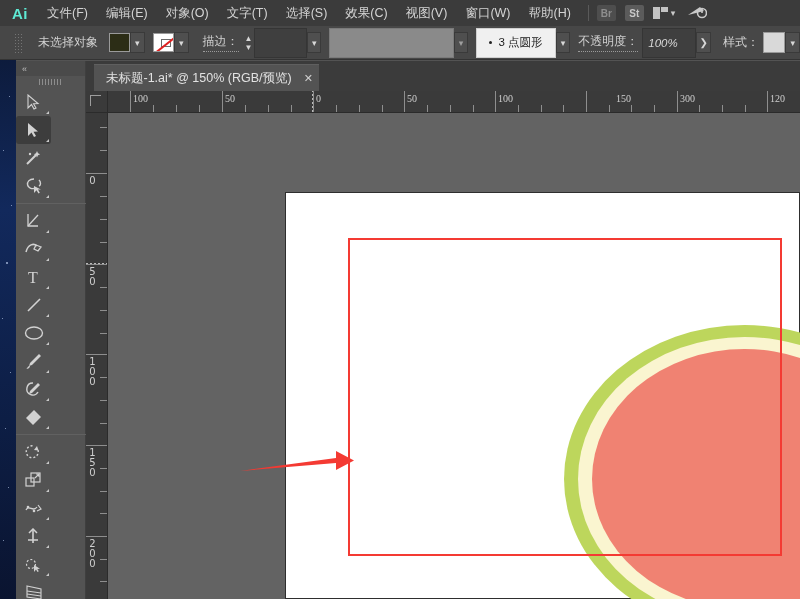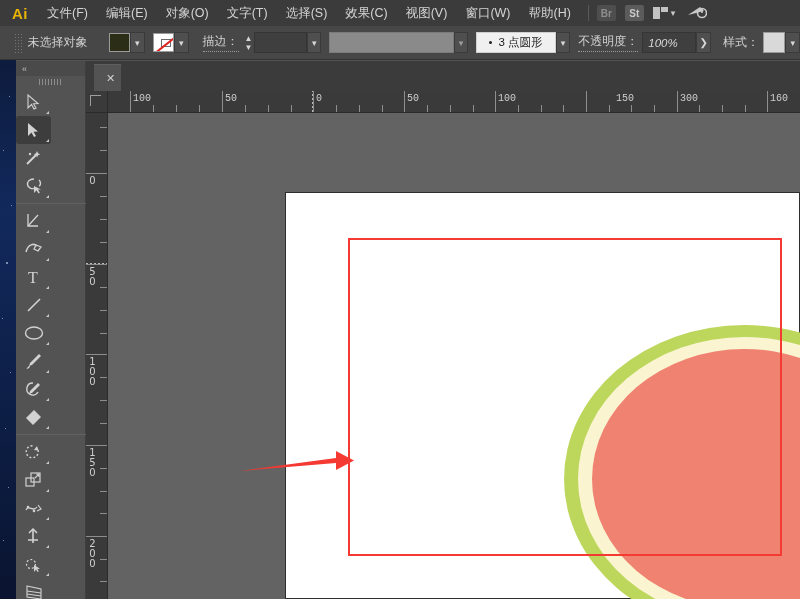--- a/index.html
+++ b/index.html
@@ -20,21 +20,21 @@
     position: absolute; background: #cfe0ff; border-radius: 50%;
     width: 1px; height: 1px; opacity: .75;
   }
 
   
   .menubar {
     position: absolute; left: 0; top: 0; width: 800px; height: 26px;
     background: #3b3b3b; display: flex; align-items: center;
   }
   .ai-logo {
-    color: #eab308; font-weight: bold; font-size: 15px;
+    color: #5eead4; font-weight: bold; font-size: 15px;
     padding: 0 10px 0 12px; letter-spacing: .5px;
   }
   .menu-item {
     color: #d4d4d4; font-size: 12.5px; padding: 4px 9px; white-space: nowrap;
   }
   .menu-sep {
     width: 1px; height: 16px; background: #5a5a5a; margin: 0 8px;
   }
   .mini-btn {
     width: 19px; height: 16px; border-radius: 2px; background: #4e4e4e;
@@ -45,20 +45,21 @@
   .layout-ico { display: flex; gap: 1px; margin-right: 3px; }
   .layout-ico i { display: block; background: #c3c3c3; }
   .chev { color: #c9c9c9; font-size: 9px; margin-right: 12px; }
   .power-ico { color: #c9c9c9; font-size: 14px; margin-right: 10px; }
 
   
   .ctrlbar {
     position: absolute; left: 0; top: 26px; width: 800px; height: 34px;
     background: #474747; display: flex; align-items: center;
     border-bottom: 1px solid #333;
+    text-align: center;
   }
   .grip {
     width: 9px; height: 20px; margin: 0 6px 0 14px;
     background-image: radial-gradient(#747474 40%, transparent 41%);
     background-size: 3px 3px;
   }
   .ctrl-label { color: #d0d0d0; font-size: 12px; white-space: nowrap; }
   .ctrl-label.dotted { border-bottom: 1px dotted #9b9b9b; padding-bottom: 1px; }
   .sw-box {
     width: 25px; height: 19px; border: 1px solid #9a9a9a; background: #2c2d16;
@@ -78,21 +79,21 @@
   .dd-arrow {
     width: 17px; height: 21px; background: #4f4f4f; border: 1px solid #3a3a3a;
     color: #d8d8d8; font-size: 9px; display:flex; align-items:center;
     justify-content:center;
   }
   .stepper {
     width: 14px; height: 21px; color: #d8d8d8; font-size: 8px; line-height: 9px;
     display: flex; flex-direction: column; align-items: center; justify-content: center;
   }
   .field {
-    height: 21px; background: #3f3f3f; border: 1px solid #353535; color: #d8d8d8;
+    height: 30px; background: #3f3f3f; border: 1px solid #353535; color: #d8d8d8;
     font-size: 11.5px; display: flex; align-items: center; padding: 0 5px;
   }
   .field.wide { width: 60px; }
   .field.gray { background: #8a8a8a; width: 145px; border-color:#7b7b7b; }
   .field.light {
     background: #f0f0f0; color: #1a1a1a; width: 92px; justify-content: center;
     border-color: #cfcfcf; gap: 6px;
   }
   .field.opacity { width: 62px; font-style: italic; }
   .sw-style {
@@ -164,21 +165,21 @@
   }
   .vruler {
     position: absolute; left: 86px; top: 113px; width: 22px; height: 486px;
     background: #3a3a3a; border-right: 1px solid #2b2b2b; overflow: hidden;
   }
   .tick { position: absolute; background: #8e8e8e; }
   .hruler .tick { top: 14px; width: 1px; height: 7px; }
   .hruler .tick.major { top: 0; height: 21px; }
   .hruler .tlabel {
     position: absolute; top: 2px; color: #cfcfcf; font-size: 10px;
-    font-family: Liberation Mono, monospace;
+    font-family: Liberation Serif, serif;
   }
   .vruler .tick { left: 14px; height: 1px; width: 7px; }
   .vruler .tick.major { left: 0; width: 21px; }
   .vruler .tlabel {
     position: absolute; left: 2px; color: #cfcfcf; font-size: 10px;
     line-height: 9px; width: 9px; text-align: center;
     font-family: "DejaVu Sans", sans-serif;
   }
   .guide-dotted {
     position: absolute; background-image:
@@ -291,20 +292,21 @@
     <span class="field opacity" style="margin-left:4px">100%</span>
     <span class="arrow-right">❯</span>
 
     <span class="ctrl-label" style="margin-left:12px">样式：</span>
     <span class="sw-style" style="margin-left:4px"></span>
     <span class="dd-arrow">▾</span>
   </div>
 
   <div class="tabbar">
     <div class="doc-tab">
+      <span>未标题-1.ai* @ 150% (RGB/预览)</span>
       <span class="tab-close">✕</span>
     </div>
   </div>
 
   <div class="toolpanel">
     <div class="tp-header">
       <span class="dblarrow">«</span>
     </div>
     <div class="tp-grip">
         <i></i>
@@ -486,21 +488,21 @@
     <span class="tlabel" style="left:508px">150</span>
     <span class="tick" style="left:501px"></span>
       <span class="tick" style="left:523px"></span>
       <span class="tick" style="left:546px"></span>
     <span class="tick major" style="left:569px"></span>
     <span class="tlabel" style="left:572px">300</span>
     <span class="tick" style="left:591px"></span>
       <span class="tick" style="left:614px"></span>
       <span class="tick" style="left:637px"></span>
     <span class="tick major" style="left:659px"></span>
-    <span class="tlabel" style="left:662px">160</span>
+    <span class="tlabel" style="left:662px">120</span>
   </div>
 
   <div class="vruler">
     <span class="tick" style="top:14px"></span>
       <span class="tick" style="top:37px"></span>
     <span class="tick major" style="top:60px"></span>
     <span class="tlabel" style="top:63px"><span>0</span></span>
     <span class="tick" style="top:83px"></span>
       <span class="tick" style="top:106px"></span>
       <span class="tick" style="top:129px"></span>

